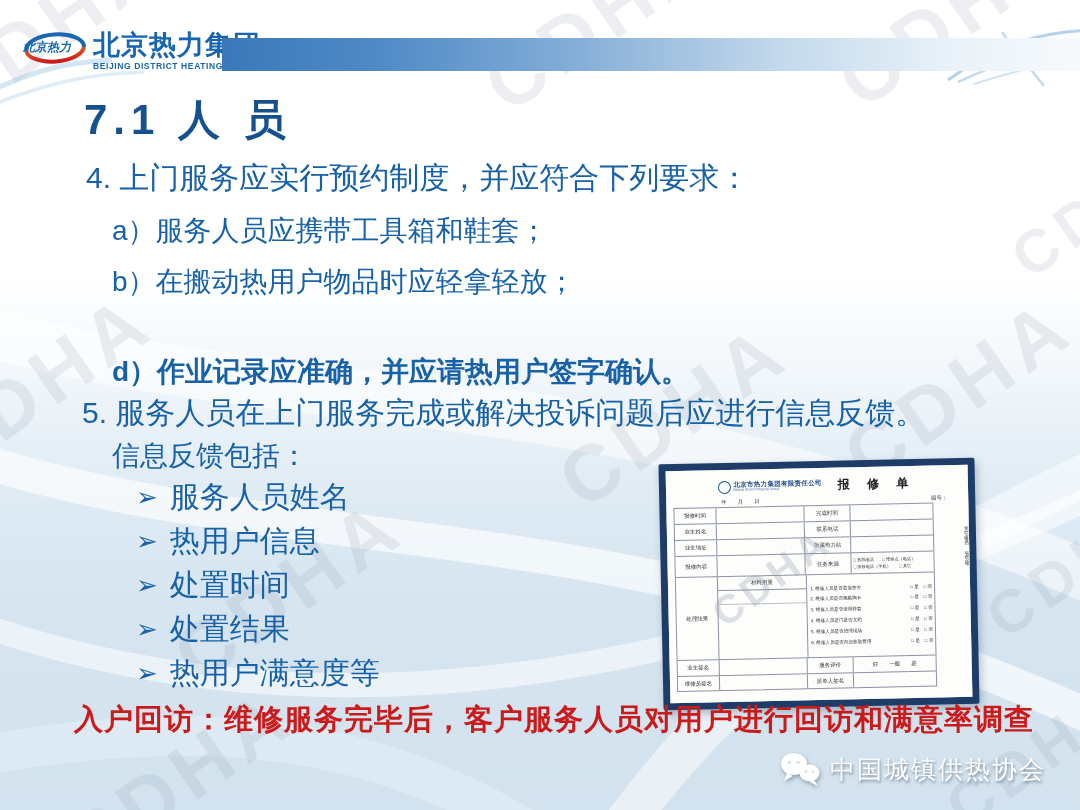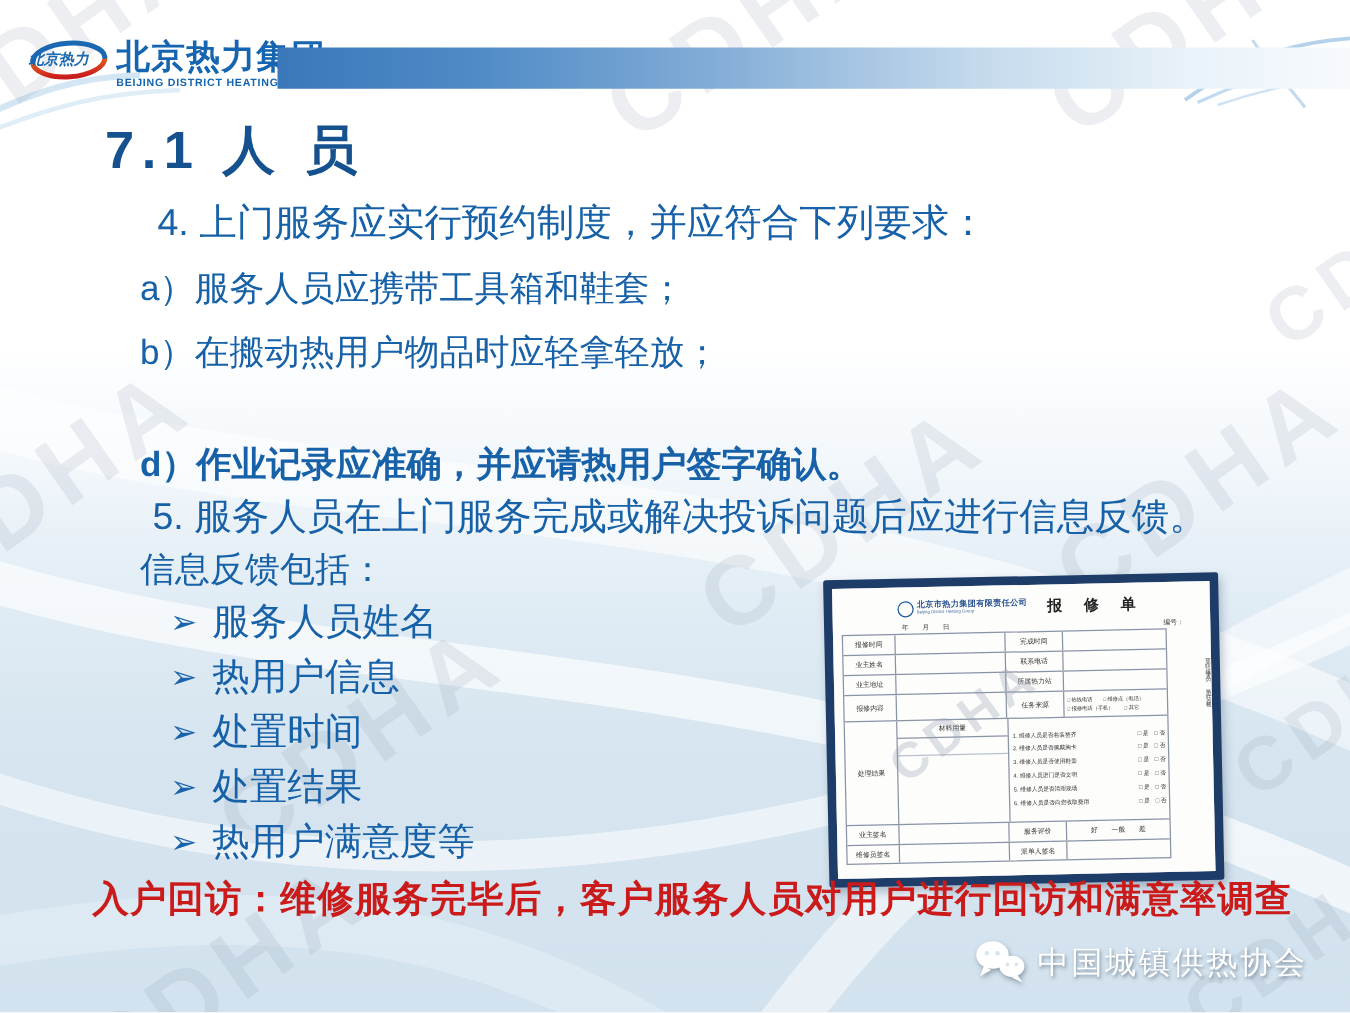--- a/index.html
+++ b/index.html
@@ -25,21 +25,21 @@
   }
   .company-block{margin-left:6px;}
   .company-cn{font-size:27px;font-weight:bold;color:#1565b0;letter-spacing:1px;line-height:30px;}
   .company-en{font-size:8.5px;font-weight:bold;color:#1565b0;letter-spacing:0.6px;margin-top:1px;}
   .topbar{
     position:absolute;left:222px;top:38px;width:858px;height:33px;
     background:linear-gradient(90deg,#3a78ba 0%,#4f8ac6 18%,#86afd8 42%,#c3d9ec 65%,#e9f2f9 85%,#f7fafd 100%);
   }
   
   .title{position:absolute;left:84px;top:92px;font-size:42px;font-weight:bold;color:#15508f;letter-spacing:6px;}
-  .item-num{position:absolute;font-weight:500;color:#1761a8;margin-left:40px;}
+  .item-num{position:absolute;font-weight:500;color:#1761a8;}
   .item4{left:86px;top:158px;font-size:30px;}
   .item5{left:82px;top:393px;font-size:30px;}
   .sub-item{position:absolute;left:112px;font-size:28px;color:#1761a8;}
   .feedback-intro{position:absolute;left:112px;top:437px;font-size:28px;color:#1761a8;}
   .bullet-row{position:absolute;left:136px;font-size:30px;color:#1761a8;display:flex;align-items:center;}
   .bullet-row .arrow{font-size:26px;margin-right:12px;color:#1a62ab;}
   .highlight{
     position:absolute;left:74px;top:700px;font-size:29px;font-weight:bold;color:#cb1a1a;letter-spacing:1px;white-space:nowrap;
   }
   

